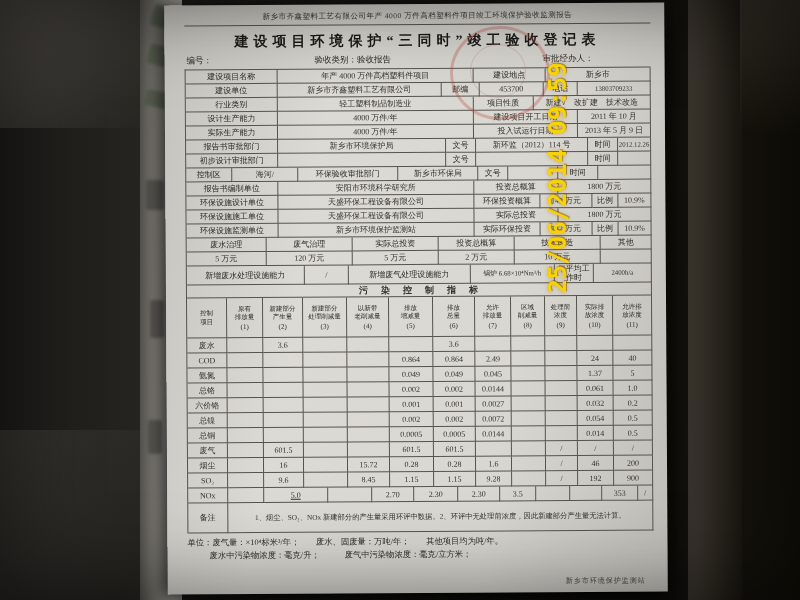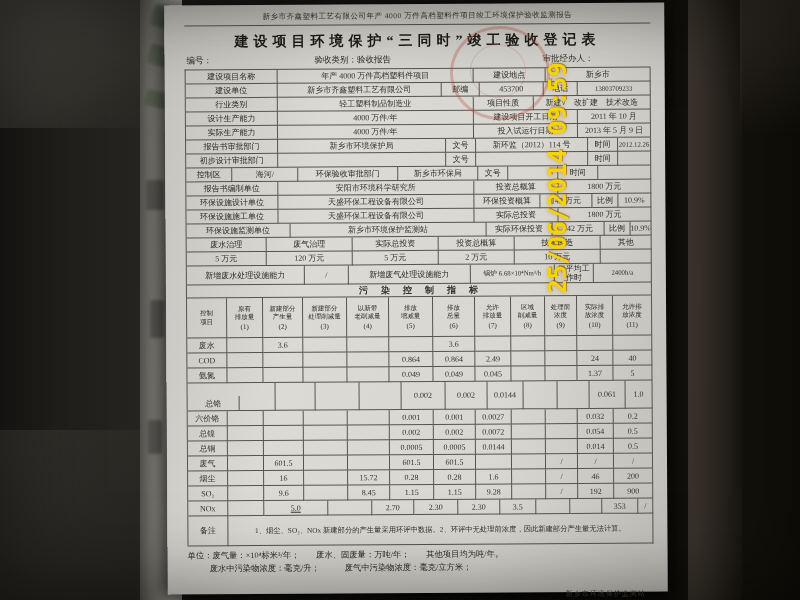--- a/index.html
+++ b/index.html
@@ -172,21 +172,21 @@
         <div class="td lab" style="width:26px">比例</div>
         <div class="td tfx">10.9%</div>
       </div>
       <div class="tr">
         <div class="td lab" style="width:92px">环保设施施工单位</div>
         <div class="td" style="width:196px">天盛环保工程设备有限公司</div>
         <div class="td lab" style="width:84px">实际总投资</div>
         <div class="td tfx">1800 万元</div>
       </div>
       <div class="tr">
-        <div class="td lab" style="width:104px">环保设施监测单位</div>
+        <div class="td lab" style="width:92px">环保设施监测单位</div>
         <div class="td" style="width:196px">新乡市环境保护监测站</div>
         <div class="td lab" style="width:66px">实际环保投资</div>
         <div class="td" style="width:52px">142 万元</div>
         <div class="td lab" style="width:26px">比例</div>
         <div class="td tfx">10.9%</div>
       </div>
 
       <div class="tr">
         <div class="td lab" style="width:80px">废水治理</div>
         <div class="td lab" style="width:86px">废气治理</div>
@@ -313,21 +313,21 @@
             <div class="td pc" style="width: 42px;"></div>
             <div class="td pc" style="width: 44px;">0.049</div>
             <div class="td pc" style="width: 42px;">0.049</div>
             <div class="td pc" style="width: 36px;">0.045</div>
             <div class="td pc" style="width: 34px;"></div>
             <div class="td pc" style="width: 32px;"></div>
             <div class="td pc" style="width: 36px;">1.37</div>
             <div class="td pc tfx">5</div>
           </div>
           <div class="tr">
-            <div class="td pc" style="width: 52px; margin-top: 13px;">总铬</div>
+            <div class="td pc" style="width: 40px;">总铬</div>
             <div class="td pc" style="width: 36px;"></div>
             <div class="td pc" style="width: 40px;"></div>
             <div class="td pc" style="width: 44px;"></div>
             <div class="td pc" style="width: 42px;"></div>
             <div class="td pc" style="width: 44px;">0.002</div>
             <div class="td pc" style="width: 42px;">0.002</div>
             <div class="td pc" style="width: 36px;">0.0144</div>
             <div class="td pc" style="width: 34px;"></div>
             <div class="td pc" style="width: 32px;"></div>
             <div class="td pc" style="width: 36px;">0.061</div>

